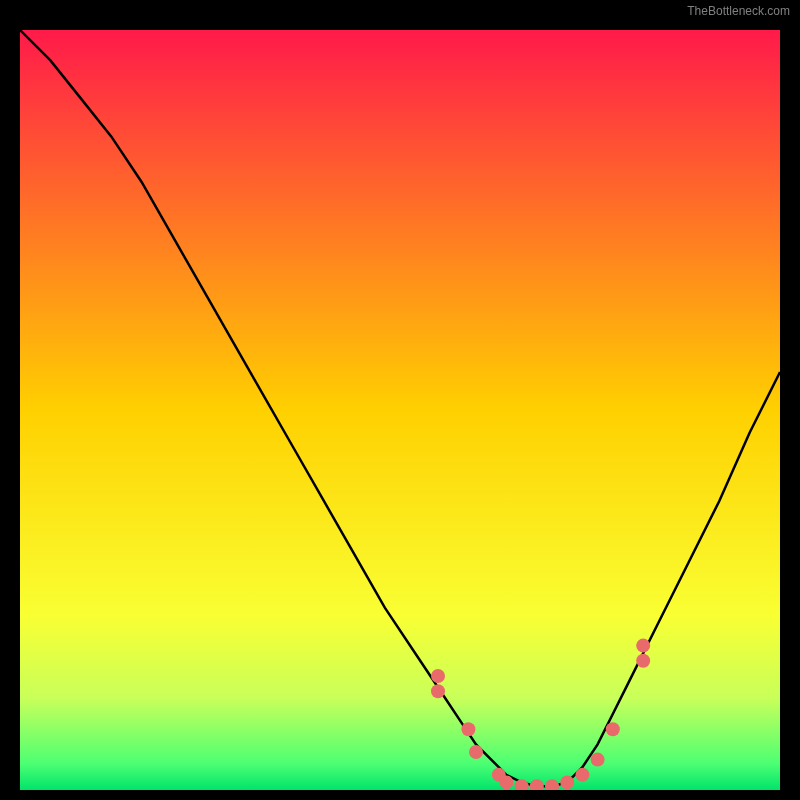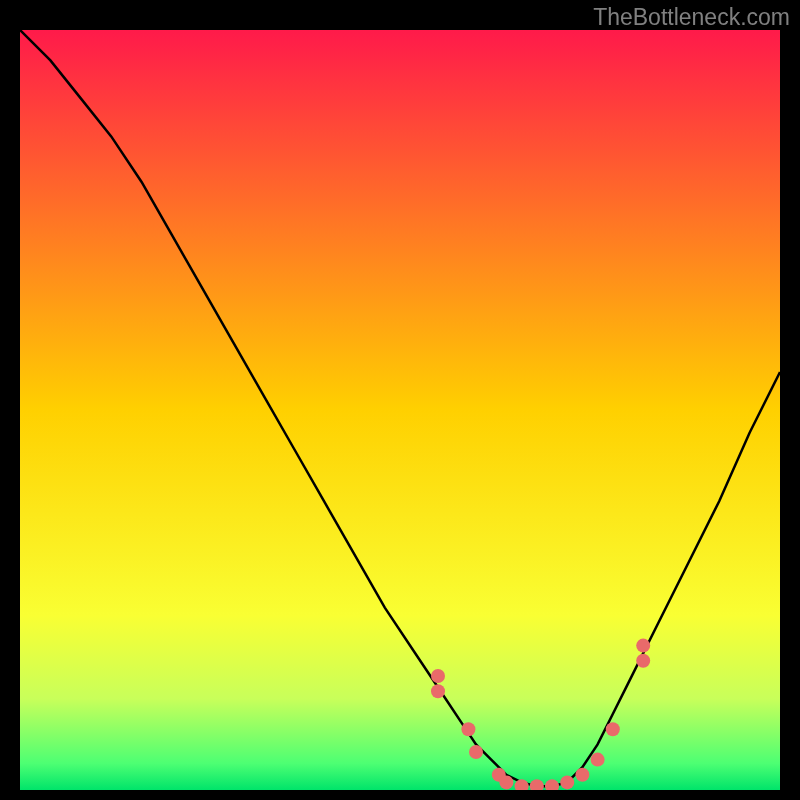--- a/index.html
+++ b/index.html
@@ -23,21 +23,21 @@
     left: 0;
     top: 0;
     width: 760px;
     height: 760px;
   }
   .watermark {
     position: absolute;
     top: 4px;
     right: 10px;
     font-family: Arial, Helvetica, sans-serif;
-    font-size: 23px;
+    font-size: 12px;
     color: #808080;
     letter-spacing: 0px;
   }
   svg { display: block; }
 </style>
 </head>
 <body>
 
 <div class="watermark">TheBottleneck.com</div>
 

